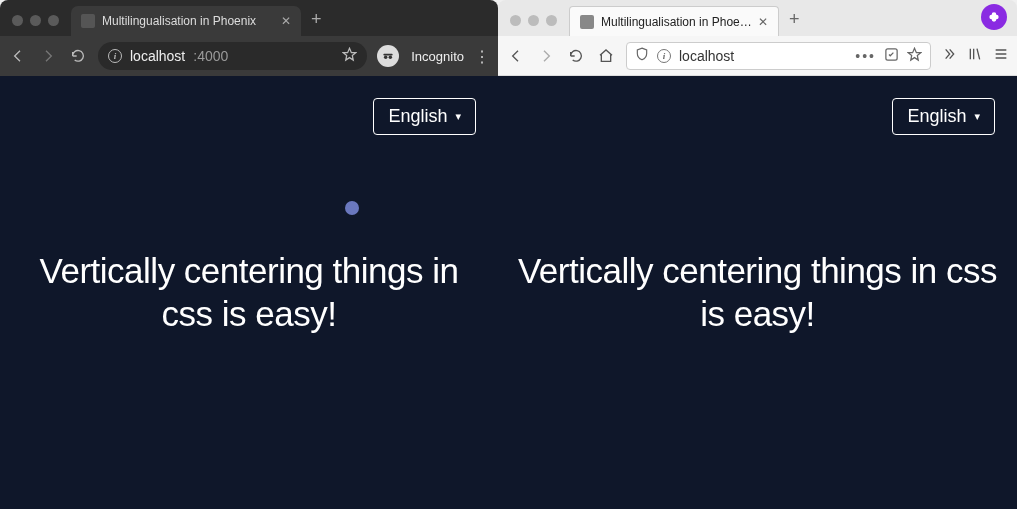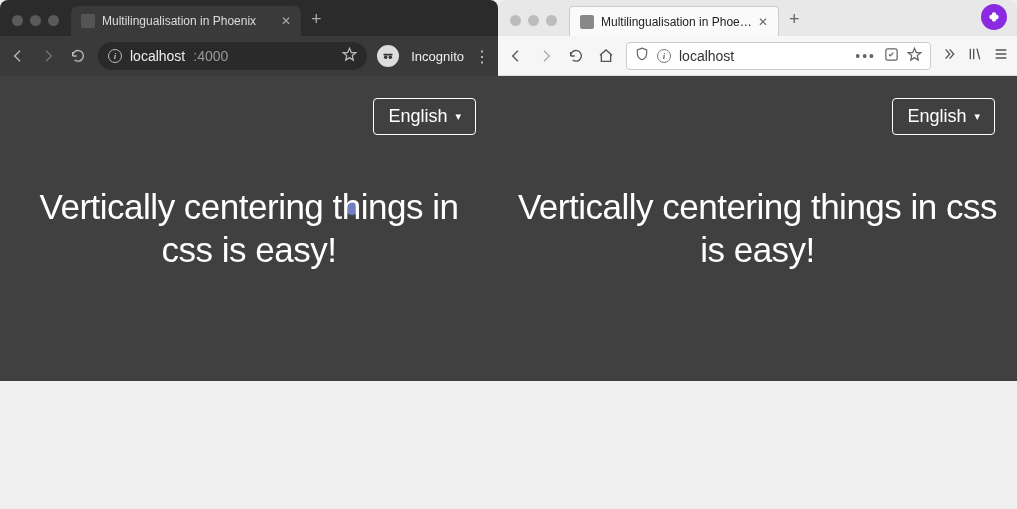--- a/index.html
+++ b/index.html
@@ -1,17 +1,17 @@
 <!DOCTYPE html>
 <html><head>
 <meta charset="utf-8">
 <style>
   * { box-sizing: border-box; margin: 0; padding: 0; }
   html, body { width: 1017px; height: 509px; font-family: -apple-system, BlinkMacSystemFont, "Segoe UI", Helvetica, Arial, sans-serif; background:#f0f0f0;}
-  .wrap { display:flex; width:1017px; height:381px; }
+  .wrap { display:flex; width:1017px; height:509px; }
   .pane { position:relative; overflow:hidden; }
   .chrome { width:498px; border-top-left-radius:8px; border-top-right-radius:8px;}
   .firefox { width:519px; border-top-left-radius:8px; border-top-right-radius:8px;}
   
   .chrome .topbar { background:#2b2b2b; height:36px; display:flex; align-items:flex-end; padding:0 8px; }
   
   .tl { display:flex; gap:7px; align-items:center; padding:0 6px 10px 4px;}
   .tl span { width:11px; height:11px; border-radius:50%; background:#5a5a5a; display:inline-block;}
   .tab { background:#3a3a3a; color:#ddd; height:30px; border-top-left-radius:7px; border-top-right-radius:7px; display:flex; align-items:center; padding:0 10px; font-size:12px; margin-left:6px; min-width:230px; max-width:230px; }
   .tab .favicon { width:14px; height:14px; margin-right:7px; background:#555; border-radius:2px; display:flex; align-items:center; justify-content:center; font-size:9px; }
@@ -44,21 +44,21 @@
   .ff-nav { color:#555; width:20px; display:flex; justify-content:center; }
   .ff-nav svg { width:16px; height:16px; }
   .ff-url { flex:1; background:#fff; border:1px solid #ccc; border-radius:4px; height:28px; display:flex; align-items:center; padding:0 8px; gap:8px; color:#333; font-size:14px; min-width:0;}
   .ff-url .shield svg, .ff-url .info-i { color:#666; }
   .ff-url .info-i { width:14px; height:14px; border:1.3px solid #777; border-radius:50%; display:flex; align-items:center; justify-content:center; font-size:9px; font-family:Georgia,serif; font-style:italic; font-weight:bold;}
   .ff-url .txt { flex:1; white-space:nowrap; overflow:hidden; text-overflow:ellipsis; color:#333;}
   .ff-url .dots { color:#666; letter-spacing:2px; }
   .ff-right { display:flex; align-items:center; gap:10px; color:#555;}
   .ff-right svg { width:16px; height:16px; }
   
-  .page { background:#404040; position:relative; height:calc(100% - 76px); color:#fff; }
+  .page { background:#0f172a; position:relative; height:calc(100% - 76px); color:#fff; }
   .lang { position:absolute; top:22px; right:22px; border:1.5px solid #fff; border-radius:4px; padding:7px 14px; font-size:18px; display:flex; align-items:center; gap:8px; }
   .lang .caret { font-size:11px; }
   .hero { position:absolute; left:0; right:0; top:50%; transform:translateY(-50%); text-align:center; padding:0 14px;}
   .hero h1 { font-weight:400; font-size:35px; line-height:1.25; letter-spacing:-0.5px;}
   .cursor-dot { position:absolute; top:125px; left:345px; width:14px; height:14px; border-radius:50%; background:#7a8ad8; opacity:.85;}
 </style>
 </head>
 <body>
 
 <div class="wrap">

